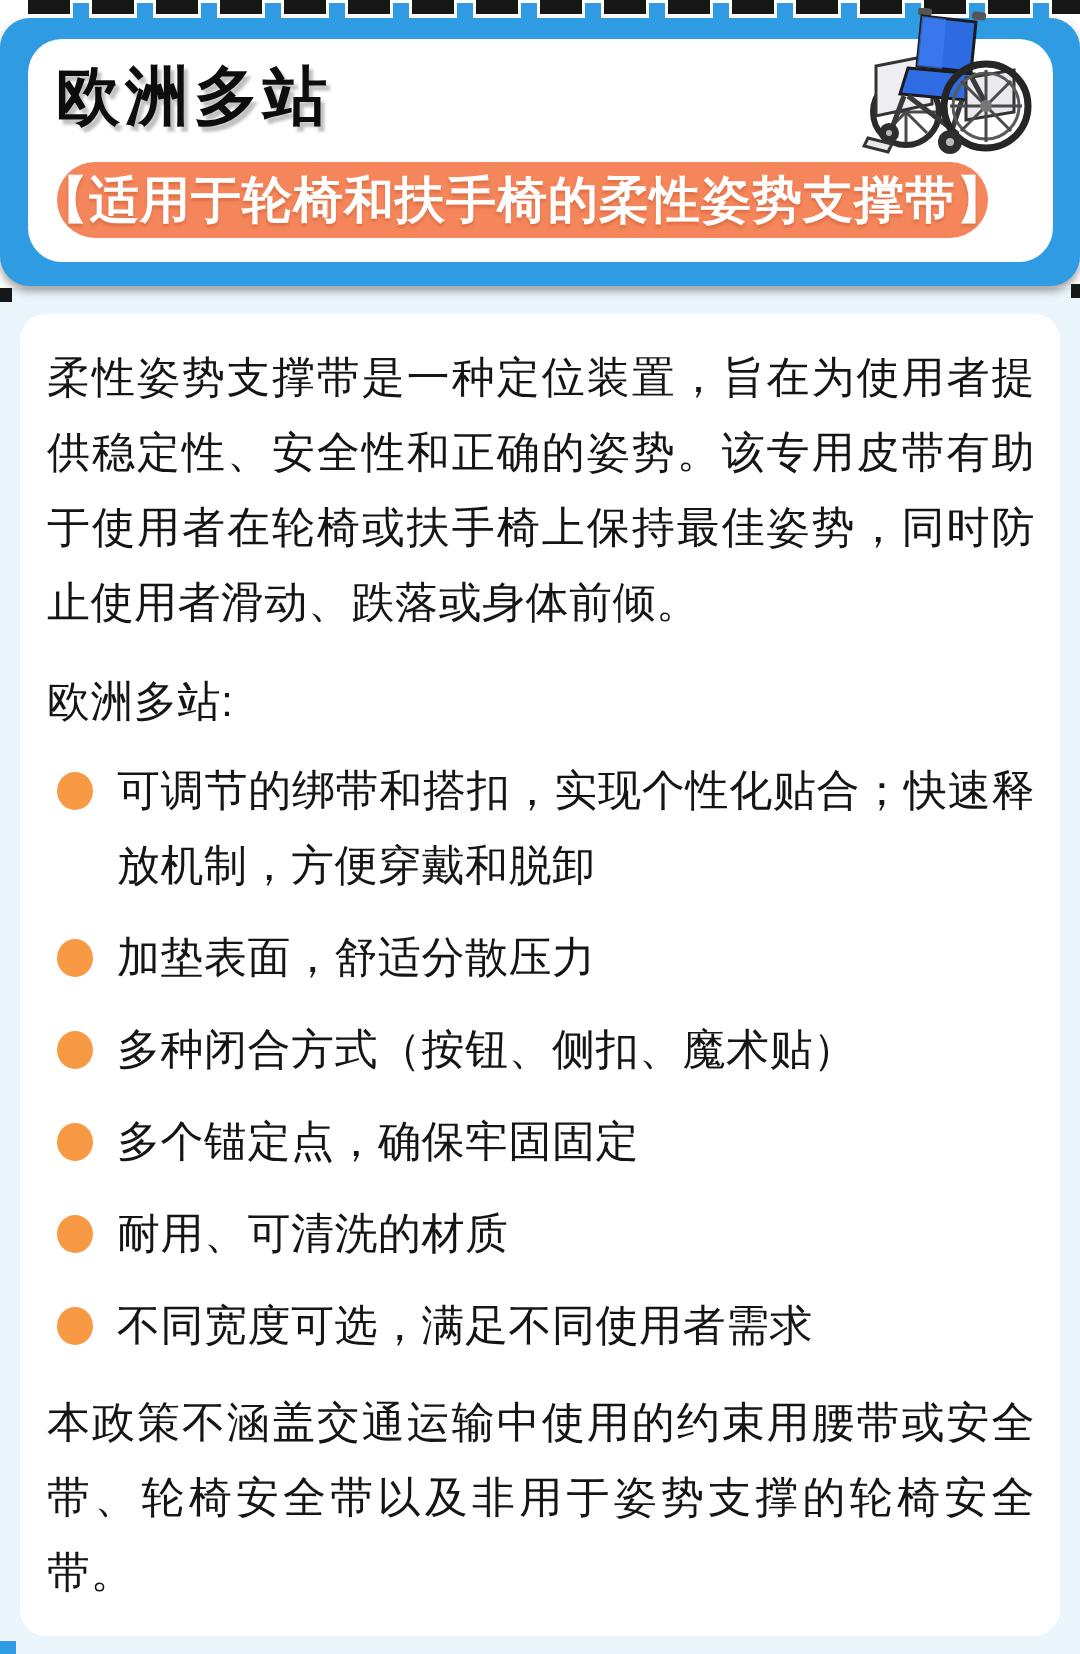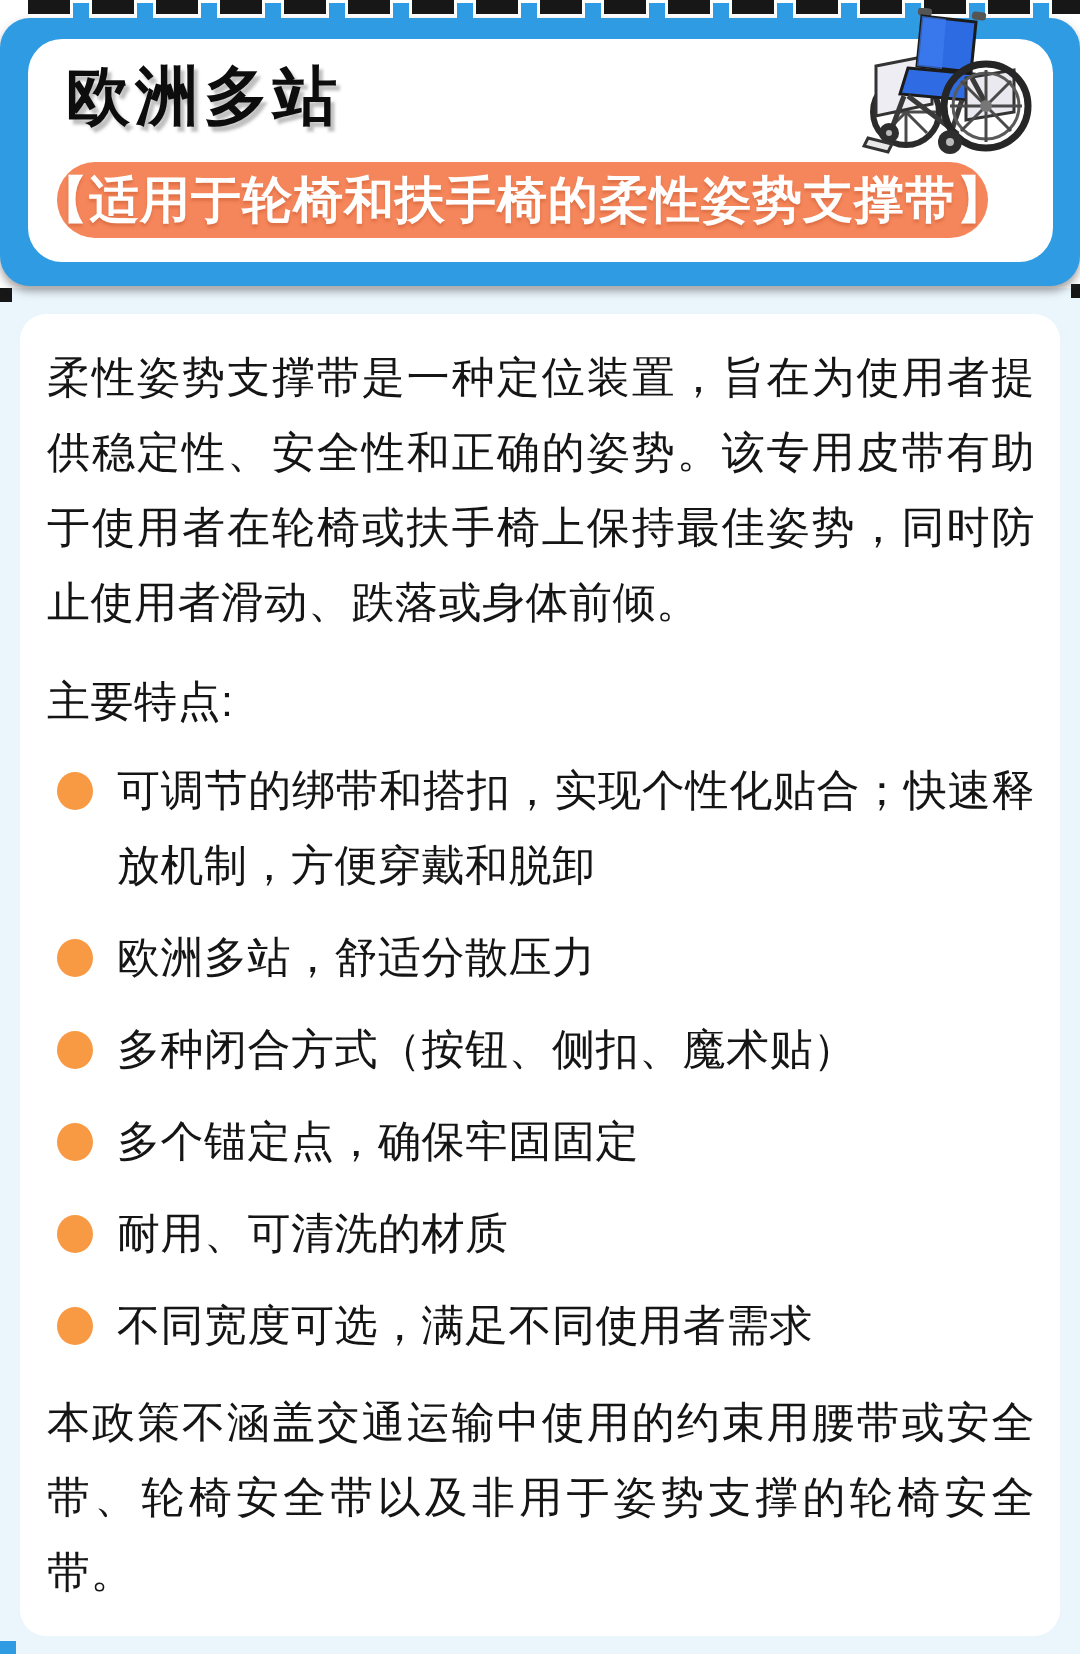--- a/index.html
+++ b/index.html
@@ -31,21 +31,21 @@
   .perf-dashes {
     position:absolute; top:0; left:28px; right:0; height:14px;
     background:repeating-linear-gradient(90deg, #171717 0 42px, transparent 42px 64px);
     z-index:3;
   }
   .header-card {
     position:absolute; left:28px; top:39px; width:1025px; height:223px;
     background:#ffffff; border-radius:34px; z-index:4;
   }
   .page-title {
-    position:absolute; left:38px; top:14px; margin:0;
+    position:absolute; left:28px; top:14px; margin:0;
     font-size:64px; font-weight:900; color:#0d0d0d; letter-spacing:5px;
     text-shadow:4px 5px 3px rgba(130,130,130,.5);
     white-space:nowrap;
   }
   .banner {
     position:absolute; left:29px; bottom:24px; width:931px; height:76px;
     background:#F5855A; border-radius:46px;
     display:flex; align-items:center; justify-content:center;
     z-index:5;
   }
@@ -149,30 +149,30 @@
       <polygon points="6,130 30,136 26,144 2,138" fill="#e8e8e8" stroke="#333" stroke-width="3"></polygon>
     </svg>
 
     <div class="edge-remnant left-black"></div>
     <div class="edge-remnant right-black"></div>
   </div>
 
   <div class="content-card">
     <p class="body-text intro">柔性姿势支撑带是一种定位装置，旨在为使用者提供稳定性、安全性和正确的姿势。该专用皮带有助于使用者在轮椅或扶手椅上保持最佳姿势，同时防止使用者滑动、跌落或身体前倾。</p>
 
-    <h2 class="features-heading">主要特点:</h2>
+    <h2 class="features-heading">欧洲多站:</h2>
 
     <ul class="features-list">
       <li class="feature-item">
         <span class="bullet-dot"></span>
         <span class="feature-text">可调节的绑带和搭扣，实现个性化贴合；快速释放机制，方便穿戴和脱卸</span>
       </li>
       <li class="feature-item">
         <span class="bullet-dot"></span>
-        <span class="feature-text">欧洲多站，舒适分散压力</span>
+        <span class="feature-text">加垫表面，舒适分散压力</span>
       </li>
       <li class="feature-item">
         <span class="bullet-dot"></span>
         <span class="feature-text">多种闭合方式（按钮、侧扣、魔术贴）</span>
       </li>
       <li class="feature-item">
         <span class="bullet-dot"></span>
         <span class="feature-text">多个锚定点，确保牢固固定</span>
       </li>
       <li class="feature-item">

